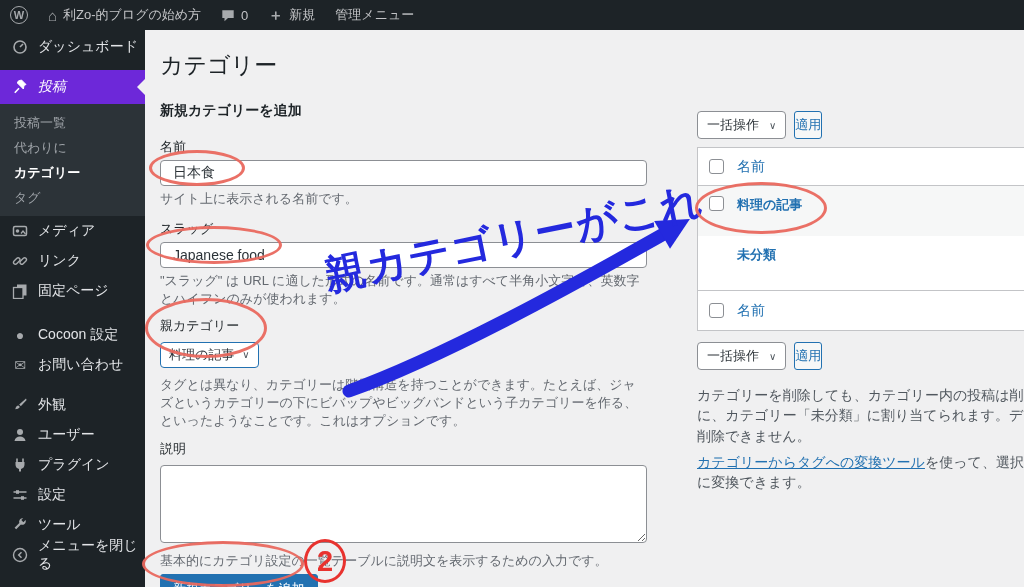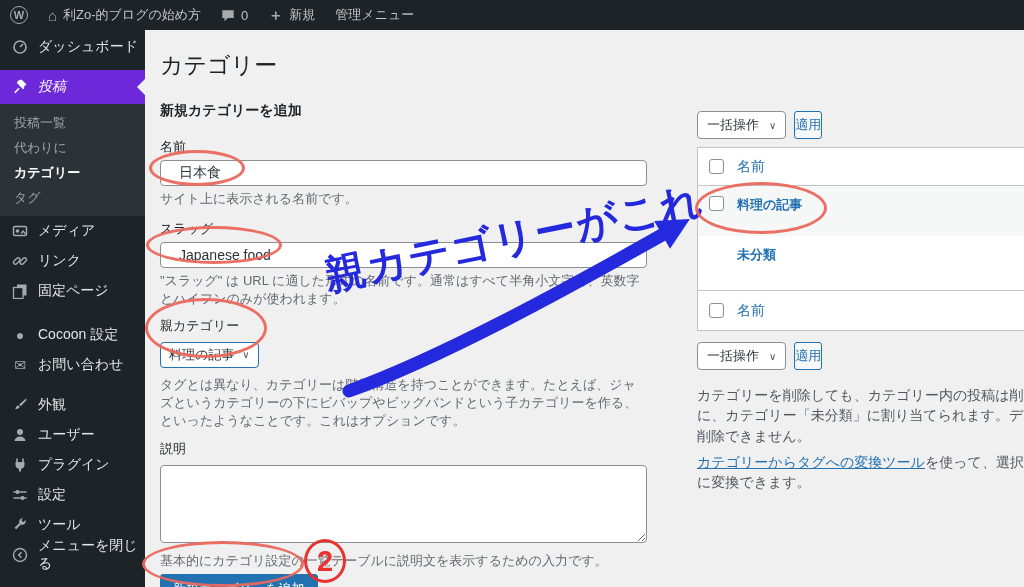--- a/index.html
+++ b/index.html
@@ -47,21 +47,21 @@
   .submenu-item.current { color:#fff; font-weight:bold; }
   .gap14 { height:14px; } .gap10 { height:10px; }
   
   .main { position:absolute; left:145px; top:30px; width:879px; height:557px; background:#f0f0f1; }
   .page-title { position:absolute; left:15px; top:20px; font-size:23px; font-weight:400; color:#1d2327; }
   .form-col { position:absolute; left:15px; top:72px; width:487px; }
   .form-col h2 { font-size:14px; font-weight:bold; margin:0 0 18px 0; }
   .field-label { display:block; font-size:13px; margin:12px 0 4px 0; color:#1d2327; }
   .txt-input {
     width:487px; height:26px; border:1px solid #8c8f94; border-radius:4px;
-    background:#fff; padding:0 18px; font-size:14px; color:#2c3338;
+    background:#fff; padding:0 12px; font-size:14px; color:#2c3338;
     font-family:"Liberation Sans","DejaVu Sans",sans-serif;
   }
   .help { font-size:13px; color:#646970; margin-top:4px; line-height:1.4; }
   .fake-select {
     display:inline-flex; align-items:center; gap:8px; height:26px; margin-top:3px;
     border:1.5px solid #2271b1; border-radius:4px; background:#fff; padding:0 8px;
     font-size:13px; color:#2c3338; cursor:pointer;
   }
   .chev { font-size:10px; color:#50575e; }
   .desc-area {

